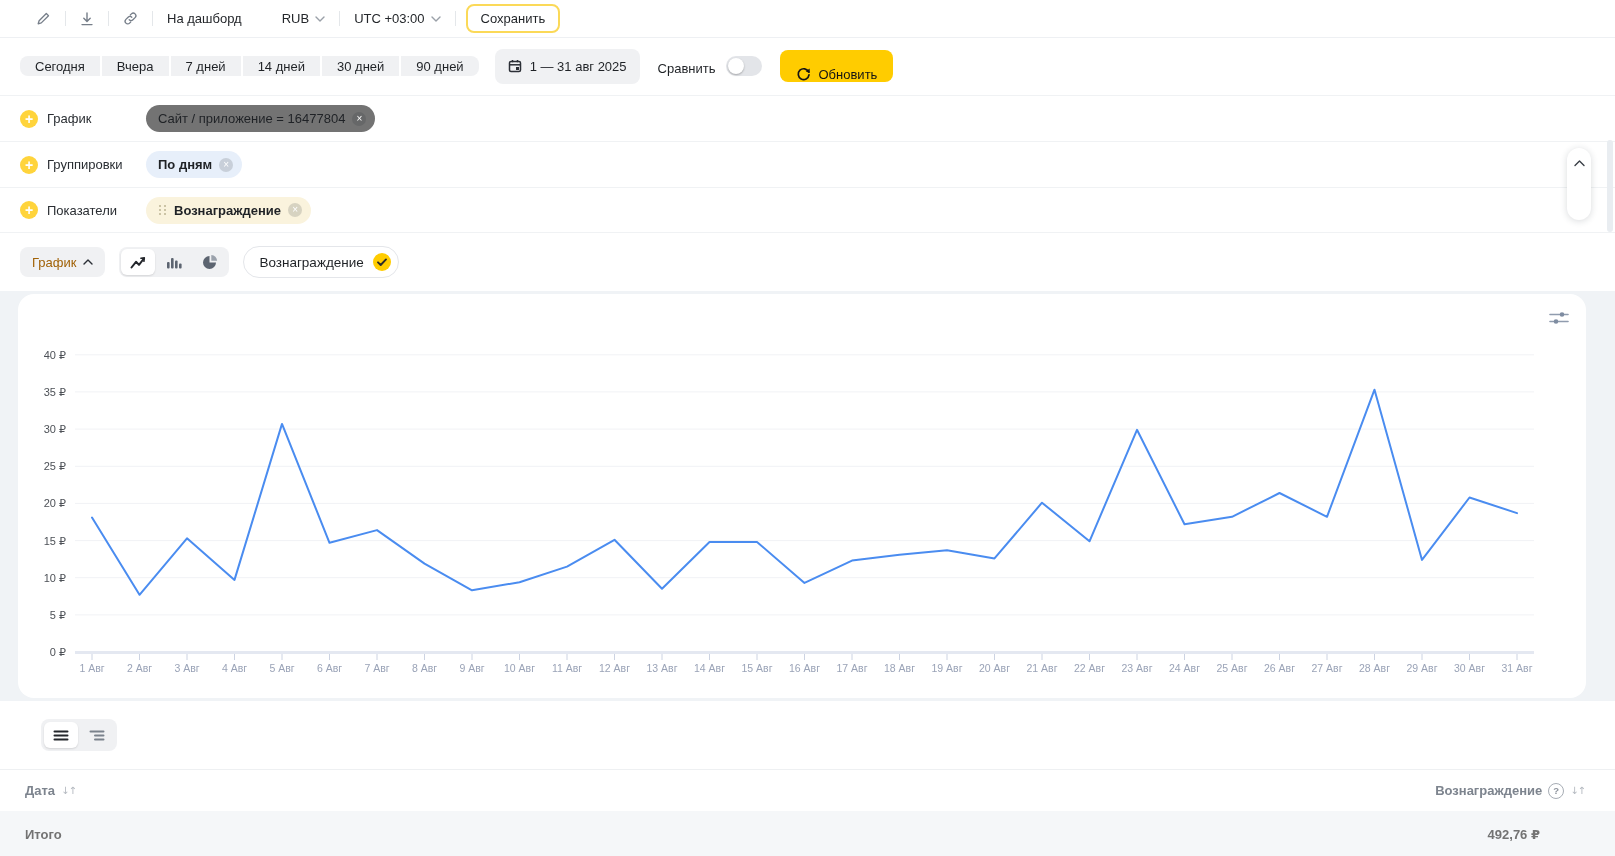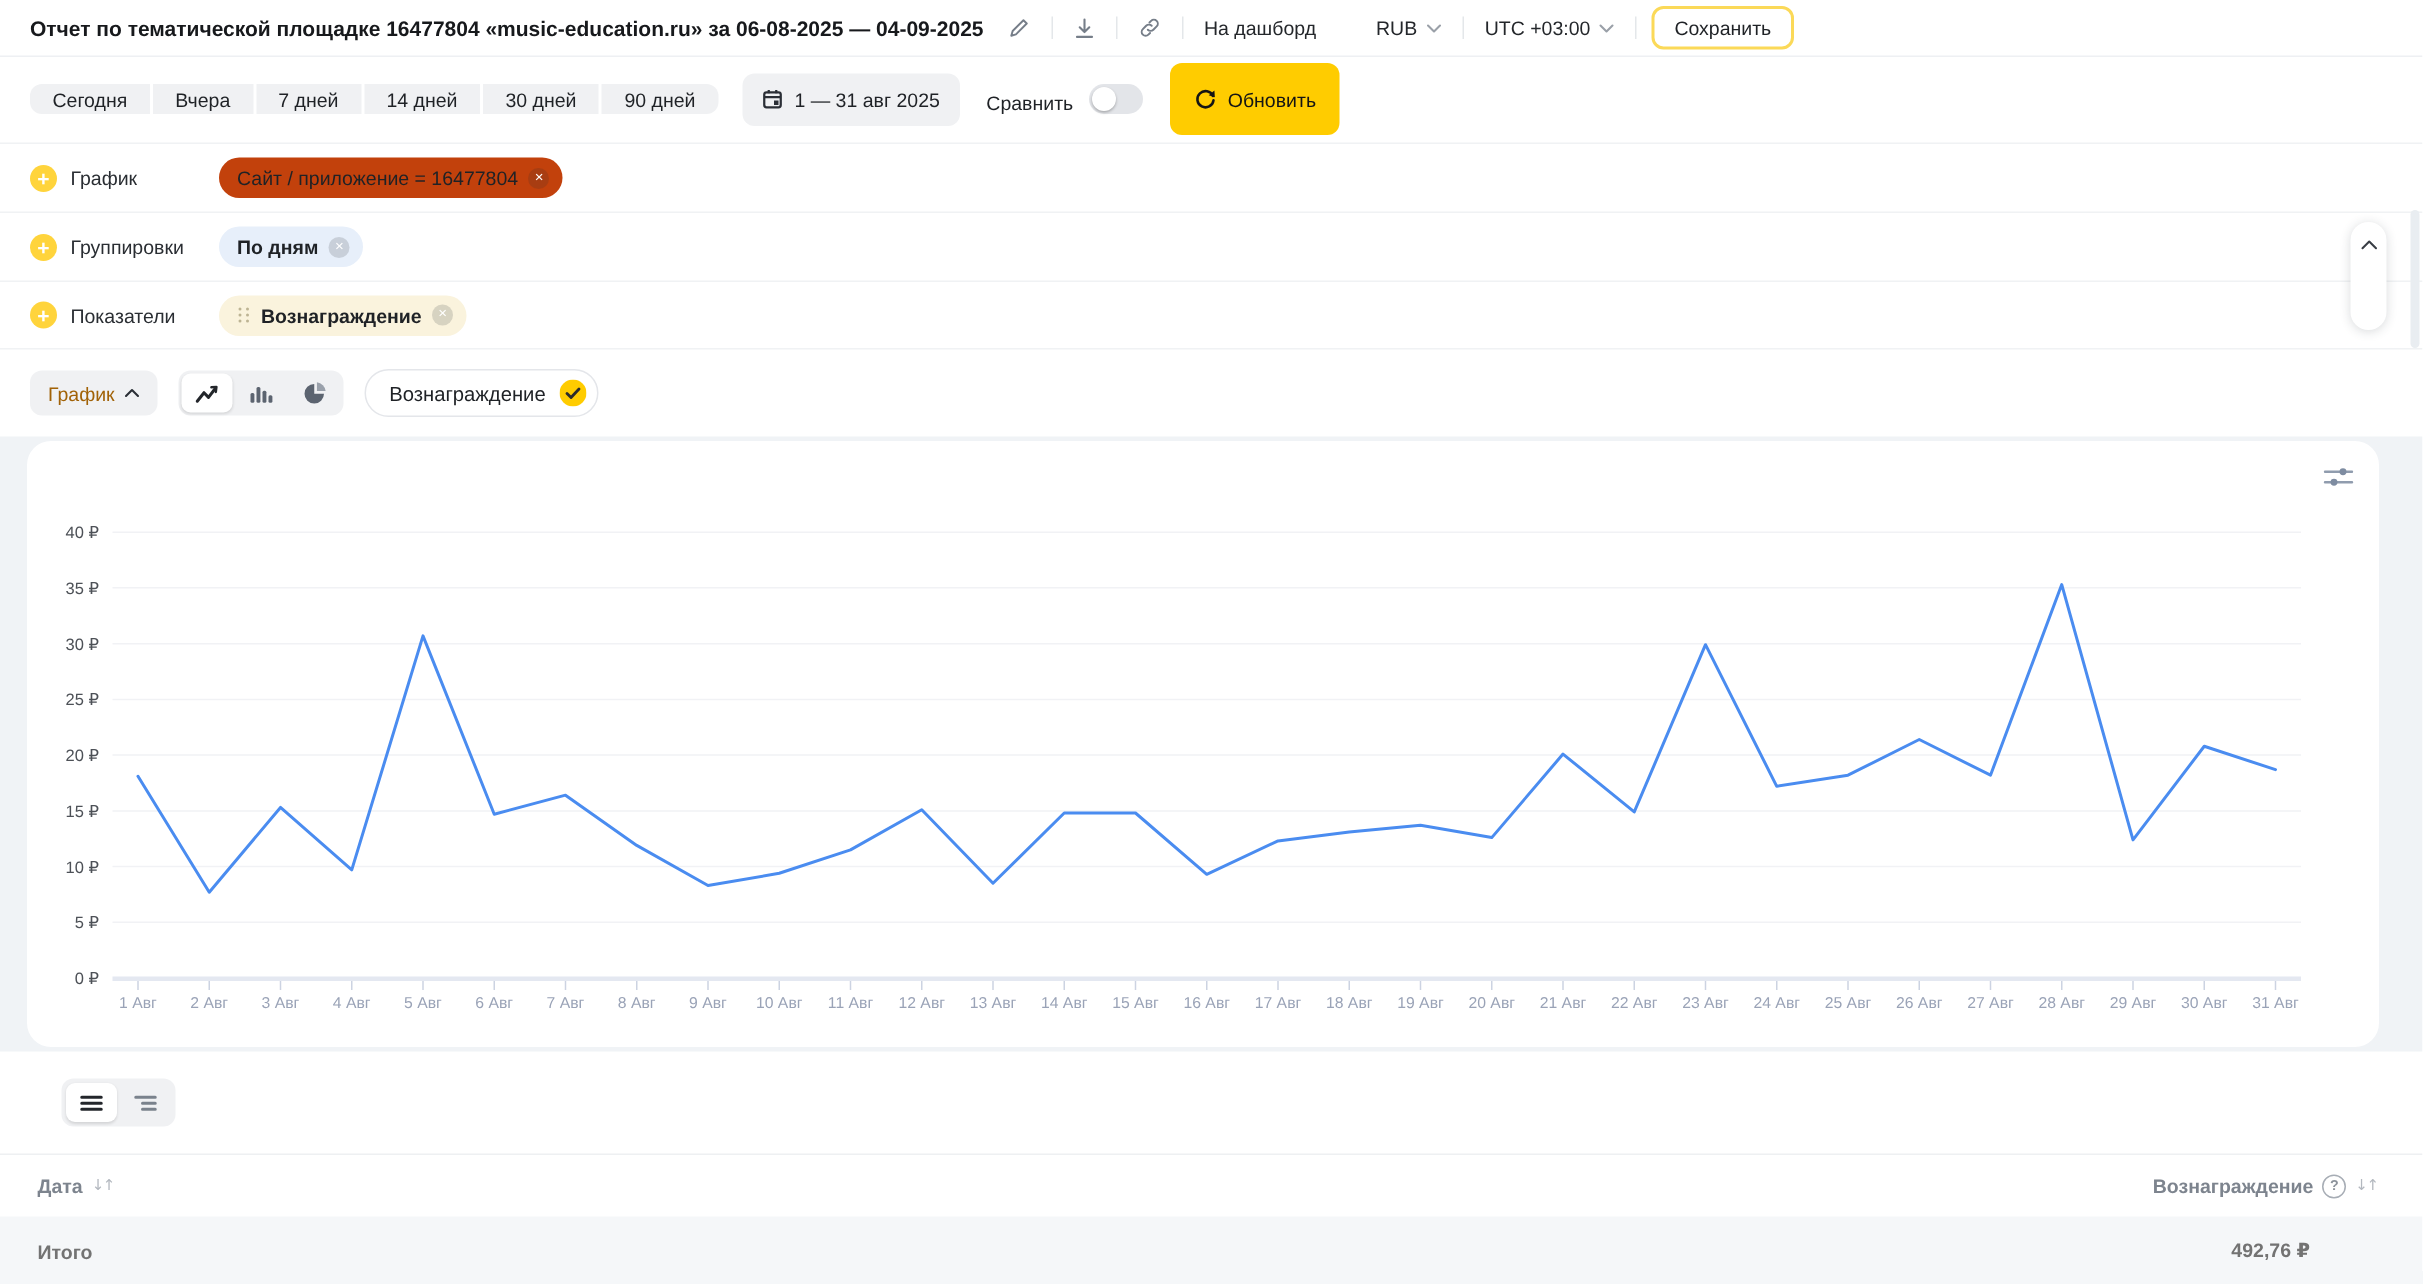--- a/index.html
+++ b/index.html
@@ -25,32 +25,32 @@
   
   .toolbar{height:57px;display:flex;align-items:center;padding:12px 20px 13px;box-sizing:border-box;gap:0;}
   .range-group{display:flex;gap:2px;}
   .range-btn{background:#f0f1f3;border:none;height:20px;padding:0 15px;font-size:13px;color:#1f2226;font-family:inherit;cursor:pointer;}
   .range-btn:first-child{border-radius:8px 0 0 8px;}
   .range-btn:last-child{border-radius:0 8px 8px 0;}
   .date-btn{margin-left:16px;background:#f0f1f3;border:none;border-radius:8px;height:35px;padding:16px 13px;display:flex;align-items:center;gap:8px;font-size:13px;color:#1f2226;font-family:inherit;cursor:pointer;}
   .compare-wrap{margin-left:18px;display:flex;align-items:flex-end;gap:10px;}
   .toggle{width:36px;height:20px;border-radius:10px;background:#e3e5e9;position:relative;cursor:pointer;border:none;padding:0;}
   .toggle::after{content:"";position:absolute;width:16px;height:16px;border-radius:50%;background:#fff;top:2px;left:2px;box-shadow:0 1px 2px rgba(0,0,0,.28);}
-  .refresh-btn{margin-left:18px;background:#fc0;border:none;border-radius:8px;height:48px;padding:0 16px;display:flex;align-items:center;gap:8px;font-size:13px;color:#141414;font-family:inherit;cursor:pointer;}
+  .refresh-btn{margin-left:18px;background:#fc0;border:none;border-radius:8px;height:32px;padding:0 16px;display:flex;align-items:flex-end;gap:8px;font-size:13px;color:#141414;font-family:inherit;cursor:pointer;}
 
   
   .filters{border-top:1px solid #f0f2f4;}
   .frow{display:flex;align-items:center;padding:0 20px;height:46px;border-bottom:1px solid #f0f2f4;box-sizing:border-box;}
   .frow:last-child{height:45px;}
   .frow-head{display:flex;align-items:center;gap:9px;width:118px;flex:none;}
   .plus-btn{width:18px;height:18px;border-radius:50%;background:#ffd43c;border:none;color:#fff;font-size:14px;line-height:16px;text-align:center;padding:0;cursor:pointer;font-weight:700;flex:none;}
   .frow-label{font-size:13px;color:#2a2e33;}
   .chips{display:flex;align-items:center;gap:8px;margin-left:8px;}
   .chip{display:inline-flex;align-items:center;gap:7px;border-radius:15px;padding:6px 9px 6px 12px;font-size:13px;color:#1f2226;cursor:pointer;}
-  .chip-gray{background:#c2410c;}
+  .chip-gray{background:#737373;}
   .chip-blue{background:#e7effa;font-weight:700;}
   .chip-yellow{background:#faf3dd;font-weight:700;}
   .chip-x{width:14px;height:14px;border-radius:50%;background:rgba(37,42,48,.16);color:#fff;font-size:10px;line-height:14px;text-align:center;flex:none;font-weight:400;}
   .drag-dots{position:relative;width:9px;height:12px;display:inline-block;flex:none;}
   .drag-dots::before{content:"";position:absolute;width:2px;height:2px;border-radius:50%;background:#bdb493;top:1px;left:1px;
     box-shadow:0 4px 0 #bdb493,0 8px 0 #bdb493,5px 0 0 #bdb493,5px 4px 0 #bdb493,5px 8px 0 #bdb493;}
   .float-pill{position:absolute;top:148px;right:24px;width:24px;height:72px;background:#fff;border-radius:12px;
     box-shadow:0 1px 7px rgba(40,50,60,.18);display:flex;justify-content:center;align-items:flex-start;padding-top:12px;box-sizing:border-box;z-index:6;cursor:pointer;border:none;}
   .scroll-strip{position:absolute;top:140px;right:2px;width:6px;height:92px;background:#e9edf1;border-radius:3px;z-index:5;}
 
@@ -80,21 +80,20 @@
   .total-row{height:46px;background:#f5f7f9;display:flex;align-items:center;justify-content:space-between;padding:0 75px 0 25px;box-sizing:border-box;}
   .total-label,.total-value{font-size:13px;font-weight:700;color:#737373;text-align:center;}
 </style>
 </head>
 <body>
 
 
 
 
 <header class="topbar">
-  <h1 class="page-title">Отчет по тематической площадке 16477804 «music-education.ru» за 06-08-2025 — 04-09-2025</h1>
   <span class="tb-gap"></span>
   <button class="icon-btn">
     <span>
       <svg width="15" height="15" viewBox="0 0 15 15">
           <path d="M2.2 12.8l.9-3.1 7.2-7.2 2.2 2.2-7.2 7.2-3.1.9z" fill="none" stroke="#767e89" stroke-width="1.3" stroke-linejoin="round"></path>
         </svg>
     </span>
   </button>
   <span class="tb-sep"></span>
   <button class="icon-btn">

